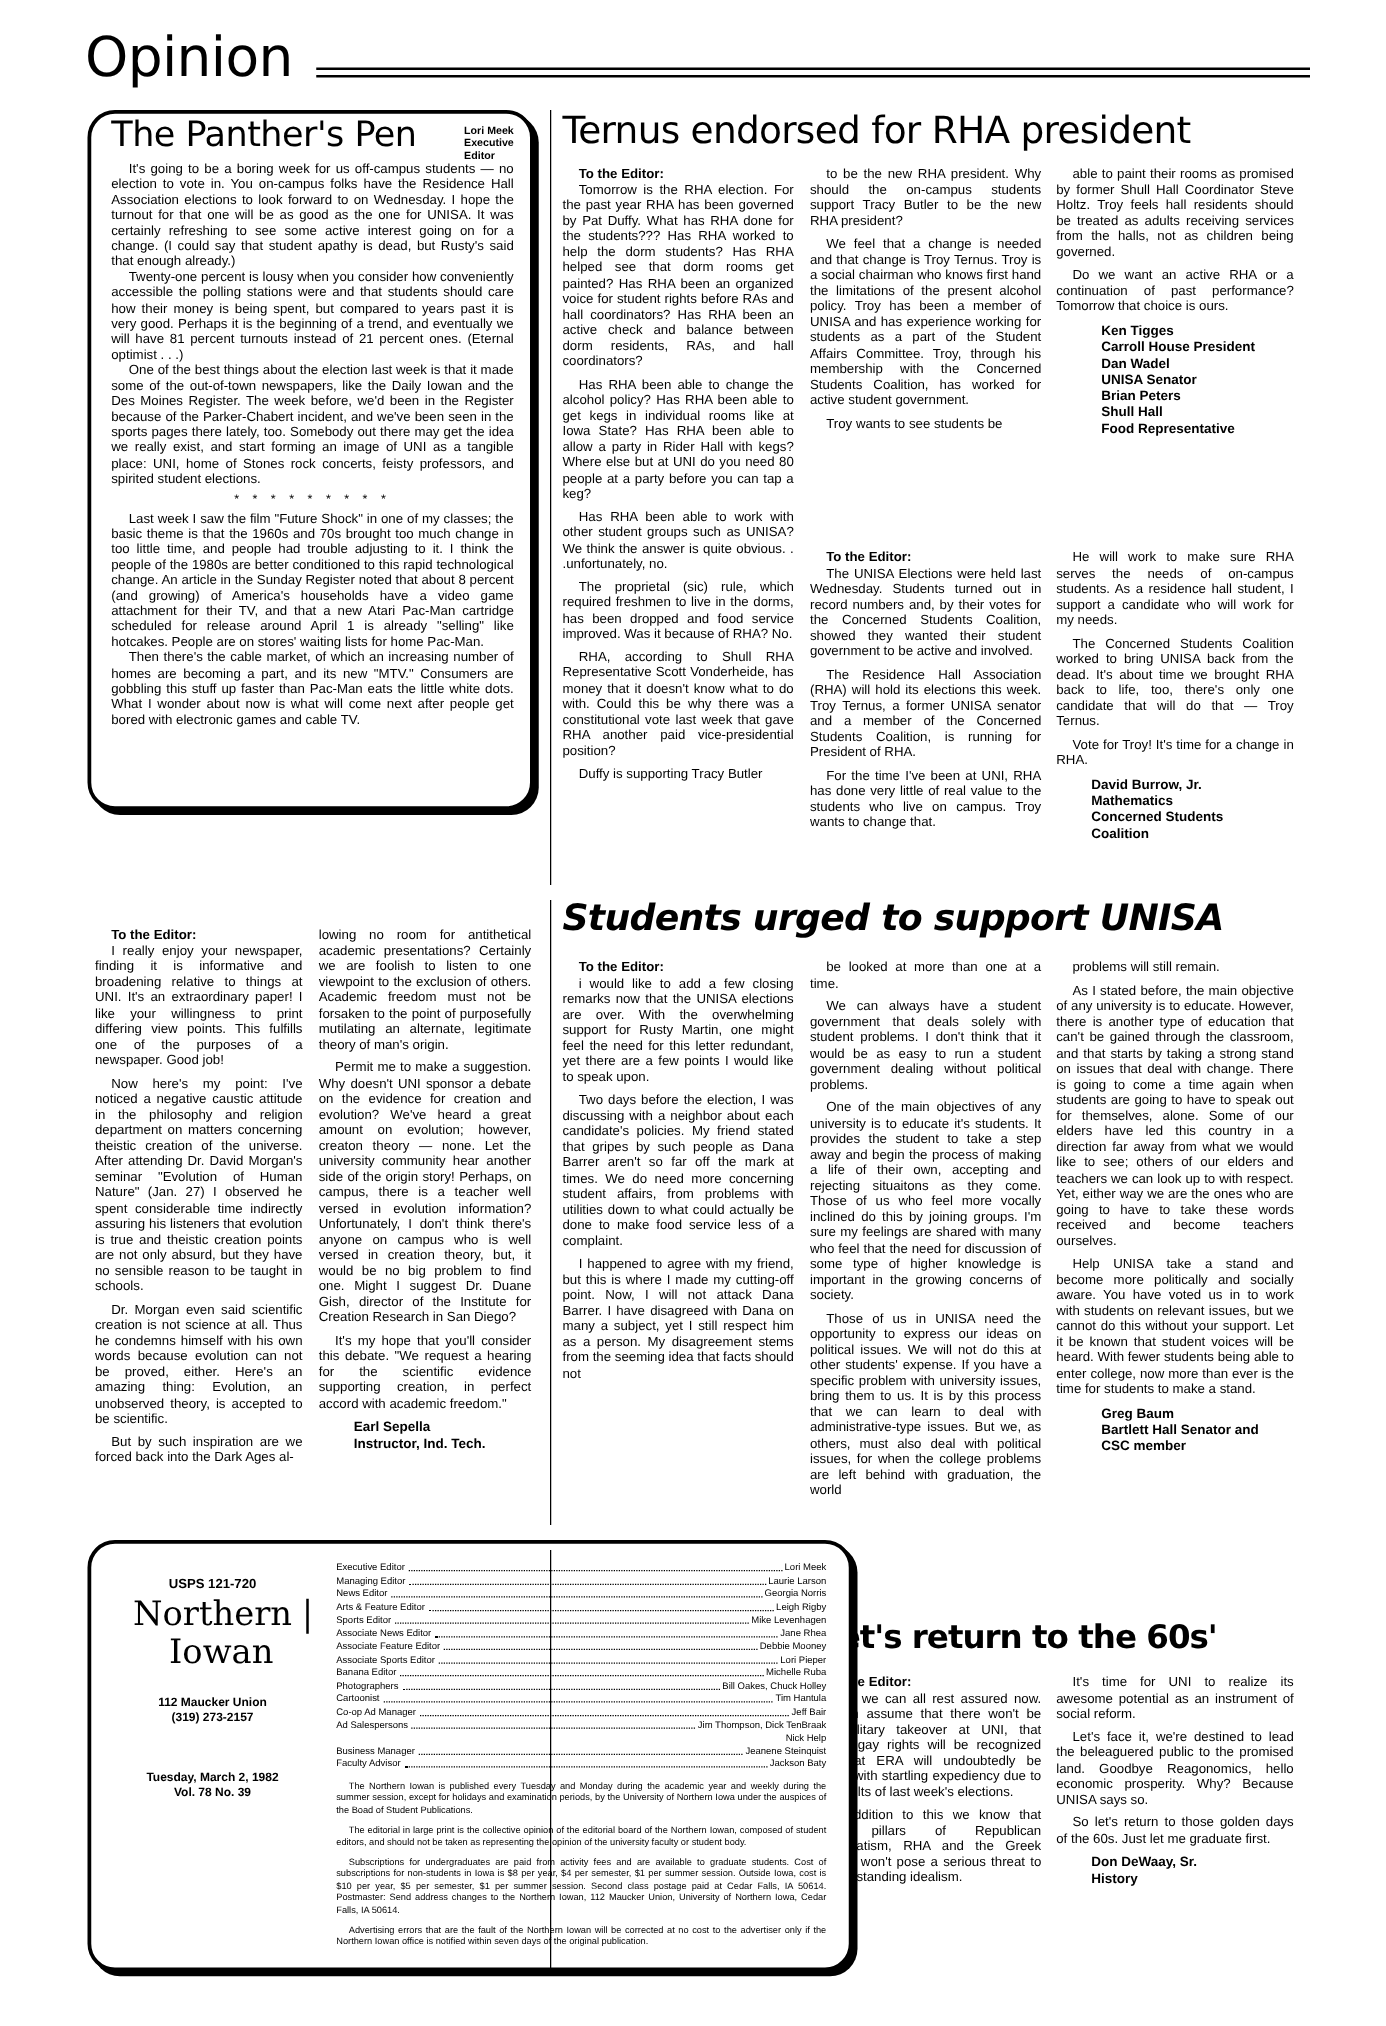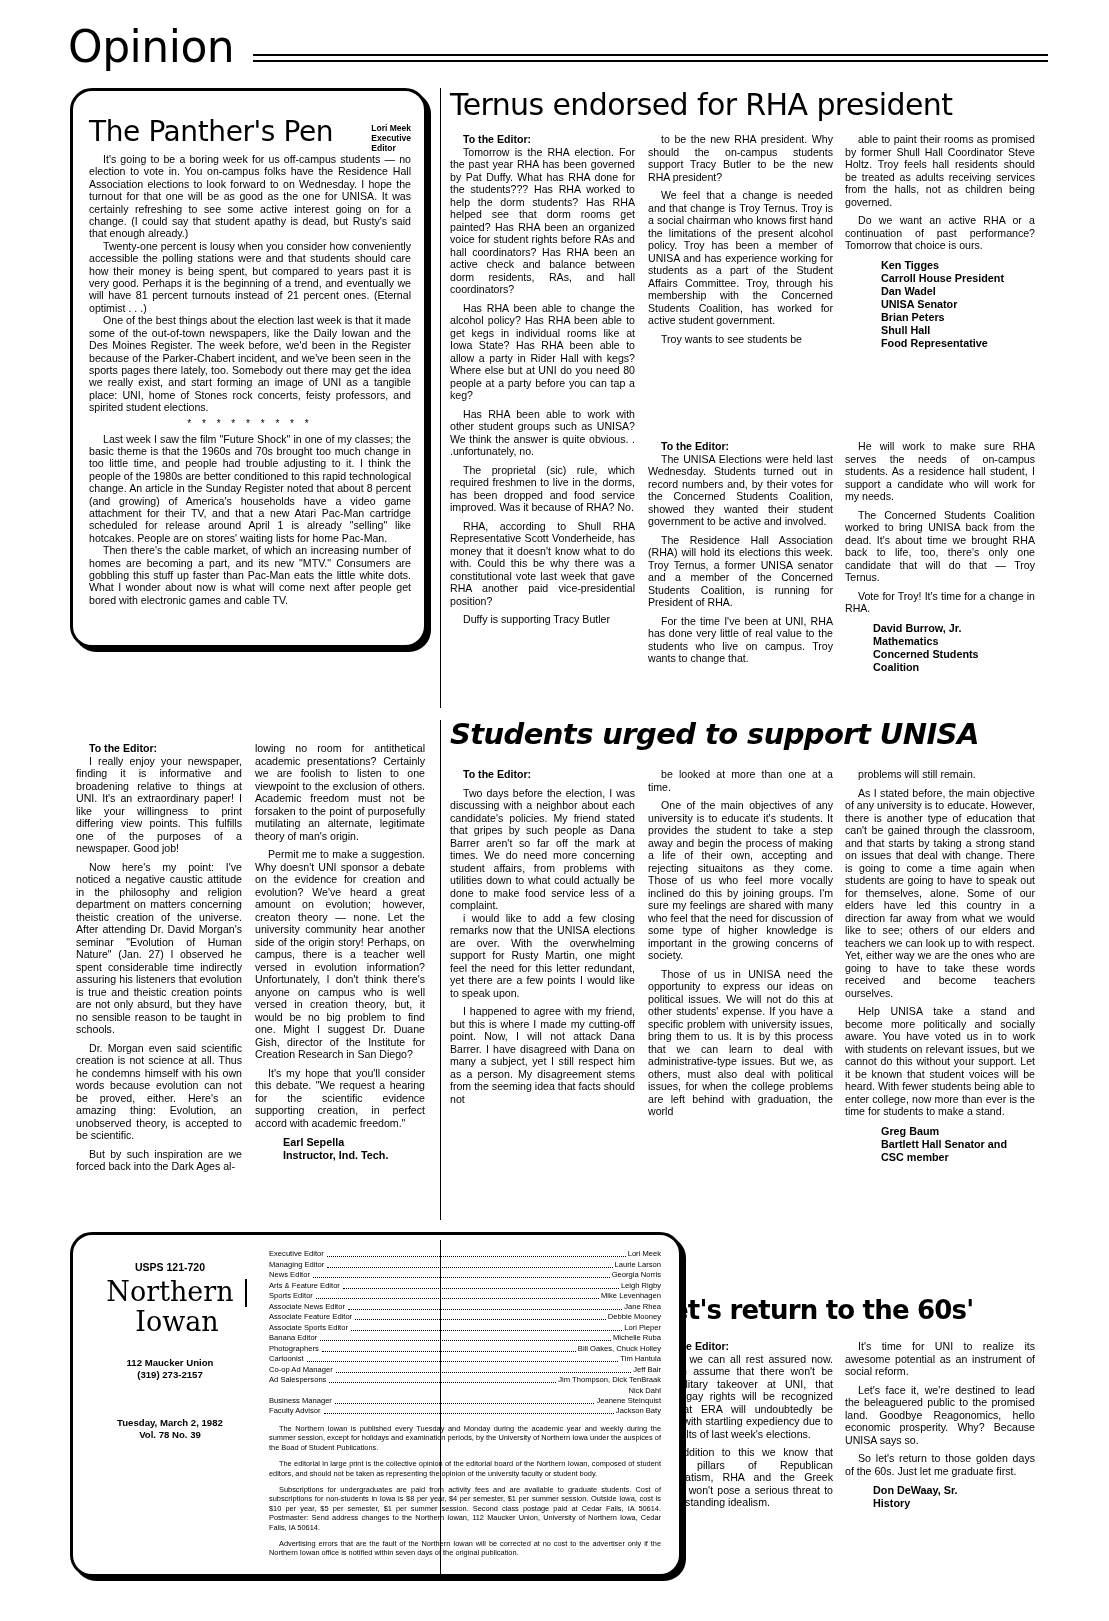--- a/index.html
+++ b/index.html
@@ -60,21 +60,21 @@
     top: 88px;
     width: 357px;
     height: 560px;
     border: 3px solid #000;
     border-radius: 22px;
     box-shadow: 4px 4px 0 #000;
     box-sizing: border-box;
     background: #fff;
     overflow: hidden;
   }
-  .pen-inner { padding: 24px 13px 6px 16px; }
+  .pen-inner { padding: 0 13px 6px 16px; }
   .pen-title-row {
     display: flex;
     align-items: flex-start;
     justify-content: space-between;
   }
   .pen-title {
     font-family: "DejaVu Sans", sans-serif;
     font-size: 28px;
     font-weight: 400;
     letter-spacing: -0.4px;
@@ -369,27 +369,28 @@
       <div>Instructor, Ind. Tech.</div>
     </div>
   </div>
 
   <div class="col" style="left:450px; top:718px; width:595px;">
     <h1 class="headline-bolditalic">Students urged to support UNISA</h1>
   </div>
 
   <div class="col body-col" style="left:450px; top:768px; width:185px;">
     <p class="to-editor">To the Editor:</p>
+    <p>i would like to add a few closing remarks now that the UNISA elections are over. With the overwhelming support for Rusty Martin, one might feel the need for this letter redundant, yet there are a few points I would like to speak upon.</p>
     <p style="margin-top:6px">Two days before the election, I was discussing with a neighbor about each candidate's policies. My friend stated that gripes by such people as Dana Barrer aren't so far off the mark at times. We do need more concerning student affairs, from problems with utilities down to what could actually be done to make food service less of a complaint.</p>
-    <p>i would like to add a few closing remarks now that the UNISA elections are over. With the overwhelming support for Rusty Martin, one might feel the need for this letter redundant, yet there are a few points I would like to speak upon.</p>
     <p style="margin-top:6px">I happened to agree with my friend, but this is where I made my cutting-off point. Now, I will not attack Dana Barrer. I have disagreed with Dana on many a subject, yet I still respect him as a person. My disagreement stems from the seeming idea that facts should not</p>
   </div>
 
   <div class="col body-col" style="left:648px; top:768px; width:185px;">
     <p>be looked at more than one at a time.</p>
+    <p style="margin-top:6px">We can always have a student government that deals solely with student problems. I don't think that it would be as easy to run a student government dealing without political problems.</p>
     <p style="margin-top:6px">One of the main objectives of any university is to educate it's students. It provides the student to take a step away and begin the process of making a life of their own, accepting and rejecting situaitons as they come. Those of us who feel more vocally inclined do this by joining groups. I'm sure my feelings are shared with many who feel that the need for discussion of some type of higher knowledge is important in the growing concerns of society.</p>
     <p style="margin-top:6px">Those of us in UNISA need the opportunity to express our ideas on political issues. We will not do this at other students' expense. If you have a specific problem with university issues, bring them to us. It is by this process that we can learn to deal with administrative-type issues. But we, as others, must also deal with political issues, for when the college problems are left behind with graduation, the world</p>
   </div>
 
   <div class="col body-col" style="left:845px; top:768px; width:190px;">
     <p>problems will still remain.</p>
     <p style="margin-top:6px">As I stated before, the main objective of any university is to educate. However, there is another type of education that can't be gained through the classroom, and that starts by taking a strong stand on issues that deal with change. There is going to come a time again when students are going to have to speak out for themselves, alone. Some of our elders have led this country in a direction far away from what we would like to see; others of our elders and teachers we can look up to with respect. Yet, either way we are the ones who are going to have to take these words received and become teachers ourselves.</p>
     <p style="margin-top:6px">Help UNISA take a stand and become more politically and socially aware. You have voted us in to work with students on relevant issues, but we cannot do this without your support. Let it be known that student voices will be heard. With fewer students being able to enter college, now more than ever is the time for students to make a stand.</p>
     <div class="sig">
       <div>Greg Baum</div>
@@ -495,21 +496,21 @@
       <div class="staff-line">
           <span class="staff-role">Co-op Ad Manager</span>
           <span class="staff-dots"></span>
           <span class="staff-name">Jeff Bair</span>
         </div>
       <div class="staff-line">
           <span class="staff-role">Ad Salespersons</span>
           <span class="staff-dots"></span>
           <span class="staff-name">Jim Thompson, Dick TenBraak</span>
         </div>
-      <div class="staff-extra">Nick Dahl</div>
+      <div class="staff-extra">Nick Help</div>
       <div class="staff-line">
           <span class="staff-role">Business Manager</span>
           <span class="staff-dots"></span>
           <span class="staff-name">Jeanene Steinquist</span>
         </div>
       <div class="staff-line">
           <span class="staff-role">Faculty Advisor</span>
           <span class="staff-dots"></span>
           <span class="staff-name">Jackson Baty</span>
         </div>

